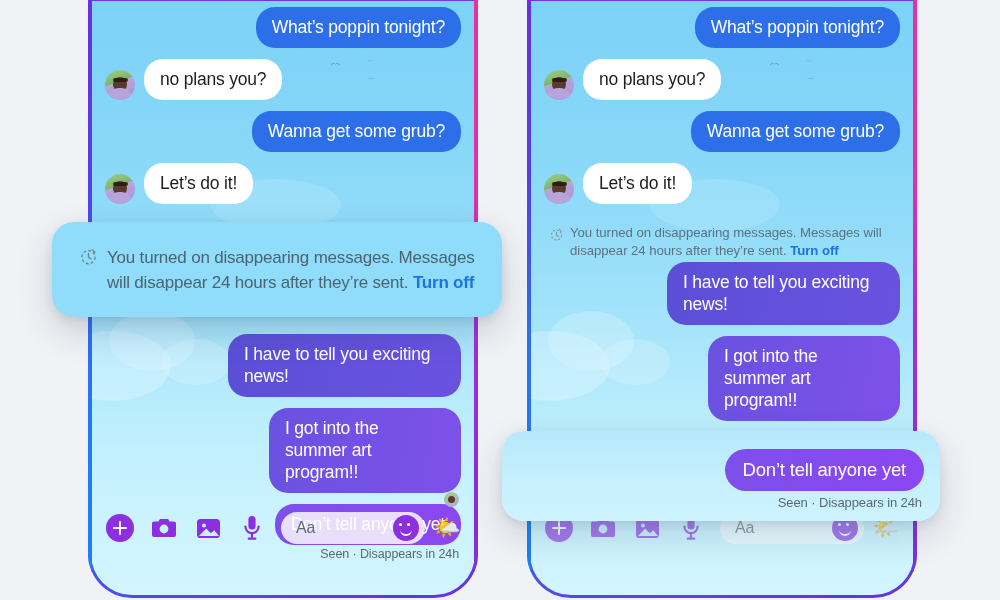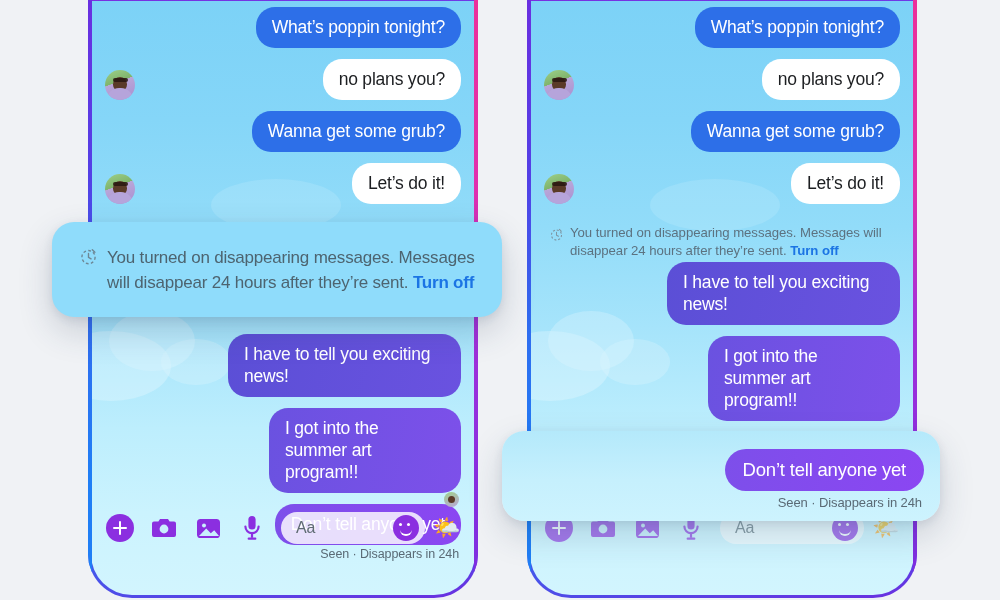--- a/index.html
+++ b/index.html
@@ -61,21 +61,21 @@
     border-top:1.5px solid #3f6f8c; border-radius:50% 50% 0 0;
   }
   .bird::before{ left:0; transform: rotate(-12deg); }
   .bird::after { right:0; transform: rotate(12deg); }
 
   
   .convo { position:absolute; left:0; right:0; top:0; padding:6px 14px 0 14px; }
 
   .row { display:flex; align-items:flex-end; margin-bottom:11px; }
   .row.out { justify-content:flex-end; }
-  .row.in  { justify-content:space-between; }
+  .row.in  { justify-content:flex-start; }
 
   .avatar {
     width:30px; height:30px; border-radius:50%;
     margin-right:9px; flex:0 0 30px;
     overflow:hidden; position:relative;
     background: linear-gradient(160deg,#9fd08a 0%,#7fb46c 40%,#b9a6d8 41%,#a88fd0 100%);
   }
   .avatar::before{ 
     content:""; position:absolute; left:50%; top:22%;
     width:14px; height:14px; margin-left:-7px;

